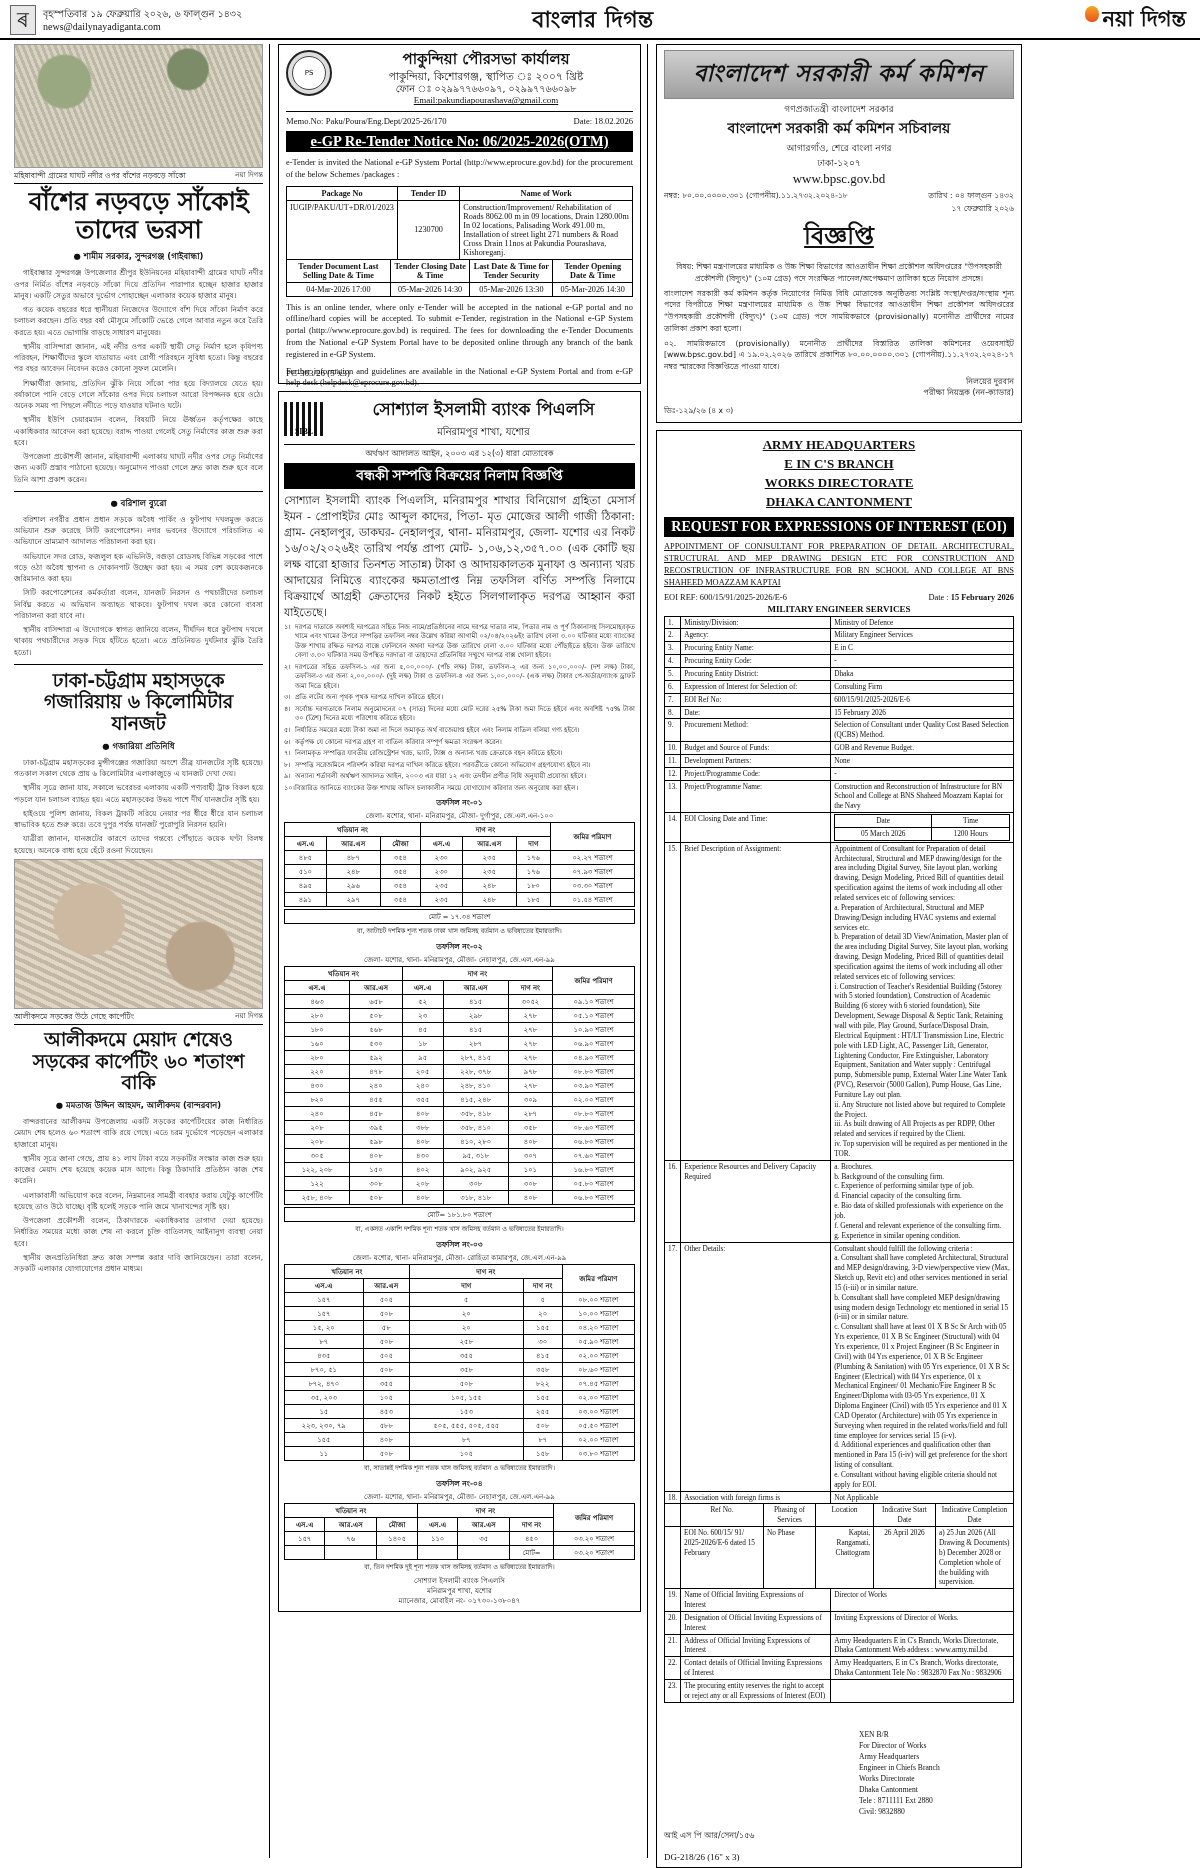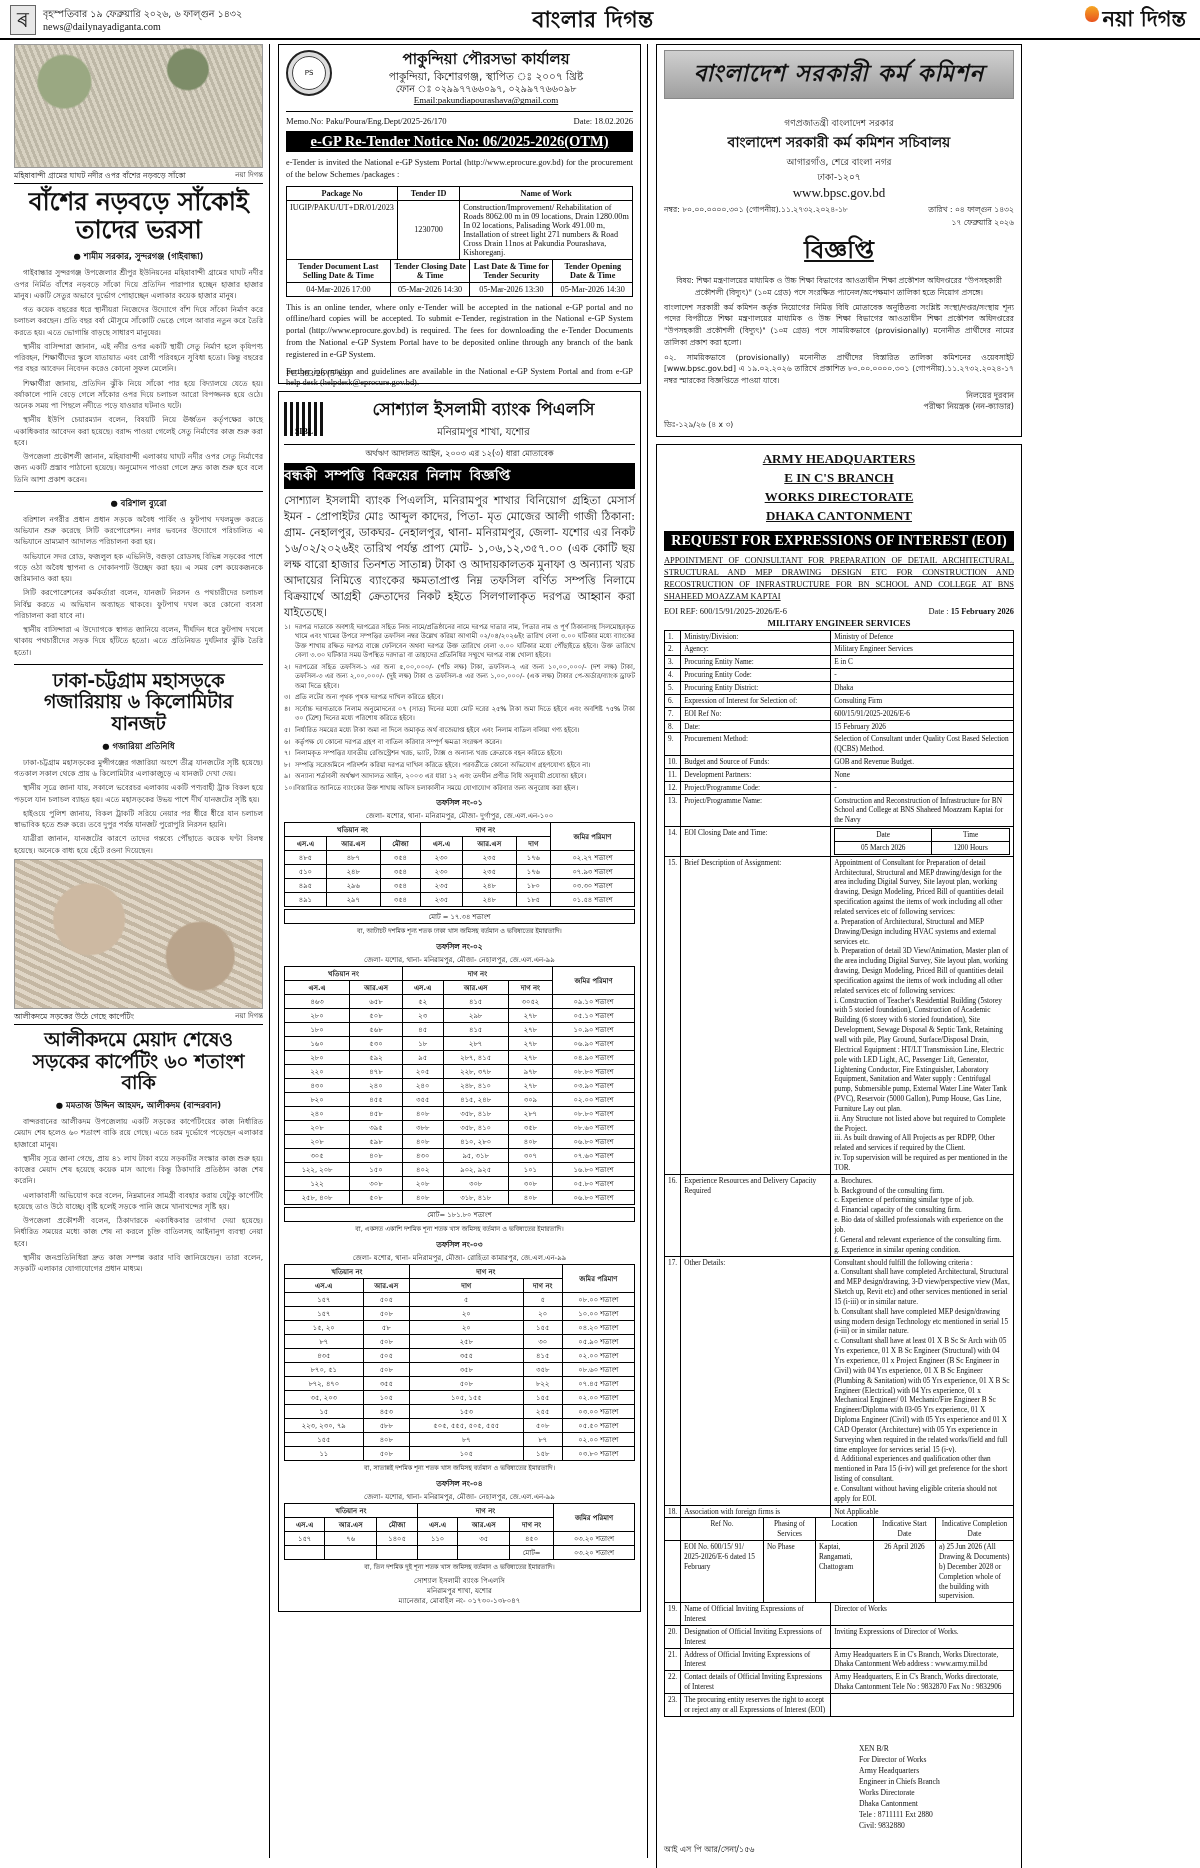--- a/index.html
+++ b/index.html
@@ -130,21 +130,21 @@
   .sibl-logo {
     width:40px;height:34px;flex:0 0 40px;
     background:repeating-linear-gradient(90deg,#111 0 3px,#fff 3px 6px);
     display:flex;align-items:flex-end;justify-content:center;
     font-size:8px;font-weight:bold;color:#000;background-clip:padding-box;
   }
   .sibl-name { font-family:"DejaVu Sans", sans-serif; font-weight:bold; font-size:17px; text-align:center; flex:1;}
   .sibl-branch { font-family:"DejaVu Sans", sans-serif; font-size:10px; text-align:center; }
   .sibl-act { font-family:"DejaVu Sans", sans-serif; font-size:8px; text-align:center; margin:2px 0; }
   .sibl-banner {
-    background:#000;color:#fff;font-family:Liberation Mono, monospace;
+    background:#000;color:#fff;text-align:center;font-family:Liberation Serif, serif;
     font-weight:bold;font-size:14px;padding:1px 0;margin:3px 0 4px;
   }
   .bn-text { font-family:"DejaVu Sans", sans-serif; font-size:11px; line-height:1.45; text-align:justify; }
   .bn-text p { margin:0 0 2px 0; }
   .bn-list { font-family:"DejaVu Sans", sans-serif; font-size:6.6px; line-height:1.45; text-align:justify; padding-left:0; margin:2px 0;}
   .bn-list li { margin-bottom:2px; list-style:none; position:relative; padding-left:11px;}
   .bn-list li .num { position:absolute; left:0; }
   .tbl-title { font-family:"DejaVu Sans", sans-serif; font-size:7.4px; font-weight:bold; text-align:center; margin:4px 0 1px;}
   .tbl-sub { font-family:"DejaVu Sans", sans-serif; font-size:7px; text-align:center; }
   table.bt { width:100%; border-collapse:collapse; font-family:"DejaVu Sans", sans-serif; font-size:6.8px; margin-bottom:2px;}
@@ -722,21 +722,21 @@
           <div>মনিরামপুর শাখা, যশোর</div>
           <div>ম্যানেজার, মোবাইল নং- ০১৭৩০-১৩৮০৪৭</div>
         </div>
       </div>
     </div>
 
     <div class="col col-3">
 
       <div class="ad">
         <div class="bpsc-logo">বাংলাদেশ সরকারী কর্ম কমিশন</div>
-        <div class="bpsc-c" style="margin-top:17px">
+        <div class="bpsc-c" style="margin-top:3px">
           <div class="bpsc-gov">গণপ্রজাতন্ত্রী বাংলাদেশ সরকার</div>
           <div class="bpsc-name">বাংলাদেশ সরকারী কর্ম কমিশন সচিবালয়</div>
           <div class="bpsc-addr">আগারগাঁও, শেরে বাংলা নগর</div>
           <div class="bpsc-addr">ঢাকা-১২০৭</div>
           <div class="bpsc-url">www.bpsc.gov.bd</div>
         </div>
         <div class="bpsc-numline">
           <span>নম্বর: ৮০.০০.০০০০.৩০১ (গোপনীয়).১১.২৭৩২.২০২৪-১৮</span>
           <span style="text-align:right">
             <span>তারিখ :   ০৪ ফাল্গুন ১৪৩২</span><br><span>১৭ ফেব্রুয়ারি ২০২৬</span>
@@ -915,21 +915,21 @@
             <td style="text-align:center">Ref No.</td>
             <td style="text-align:center;width:52px">Phasing of Services</td>
             <td style="text-align:center;width:58px">Location</td>
             <td style="text-align:center;width:62px">Indicative Start Date</td>
             <td style="text-align:center;width:78px">Indicative Completion Date</td>
           </tr>
           <tr>
             <td class="n"></td>
             <td>EOI No. 600/15/ 91/ 2025-2026/E-6 dated 15 February</td>
             <td>No Phase</td>
-            <td style="text-align:left">Kaptai, Rangamati, Chattogram</td>
+            <td style="text-align:right">Kaptai, Rangamati, Chattogram</td>
             <td style="text-align:center">26 April 2026</td>
             <td>a) 25 Jun 2026 (All Drawing &amp; Documents) b) December 2028 or Completion whole of the building with supervision.</td>
           </tr>
         </tbody>
           </table>
 
         <table class="eoi" style="margin-top:-1px">
           <tbody>
               <tr>
                 <td class="n">19.</td>

